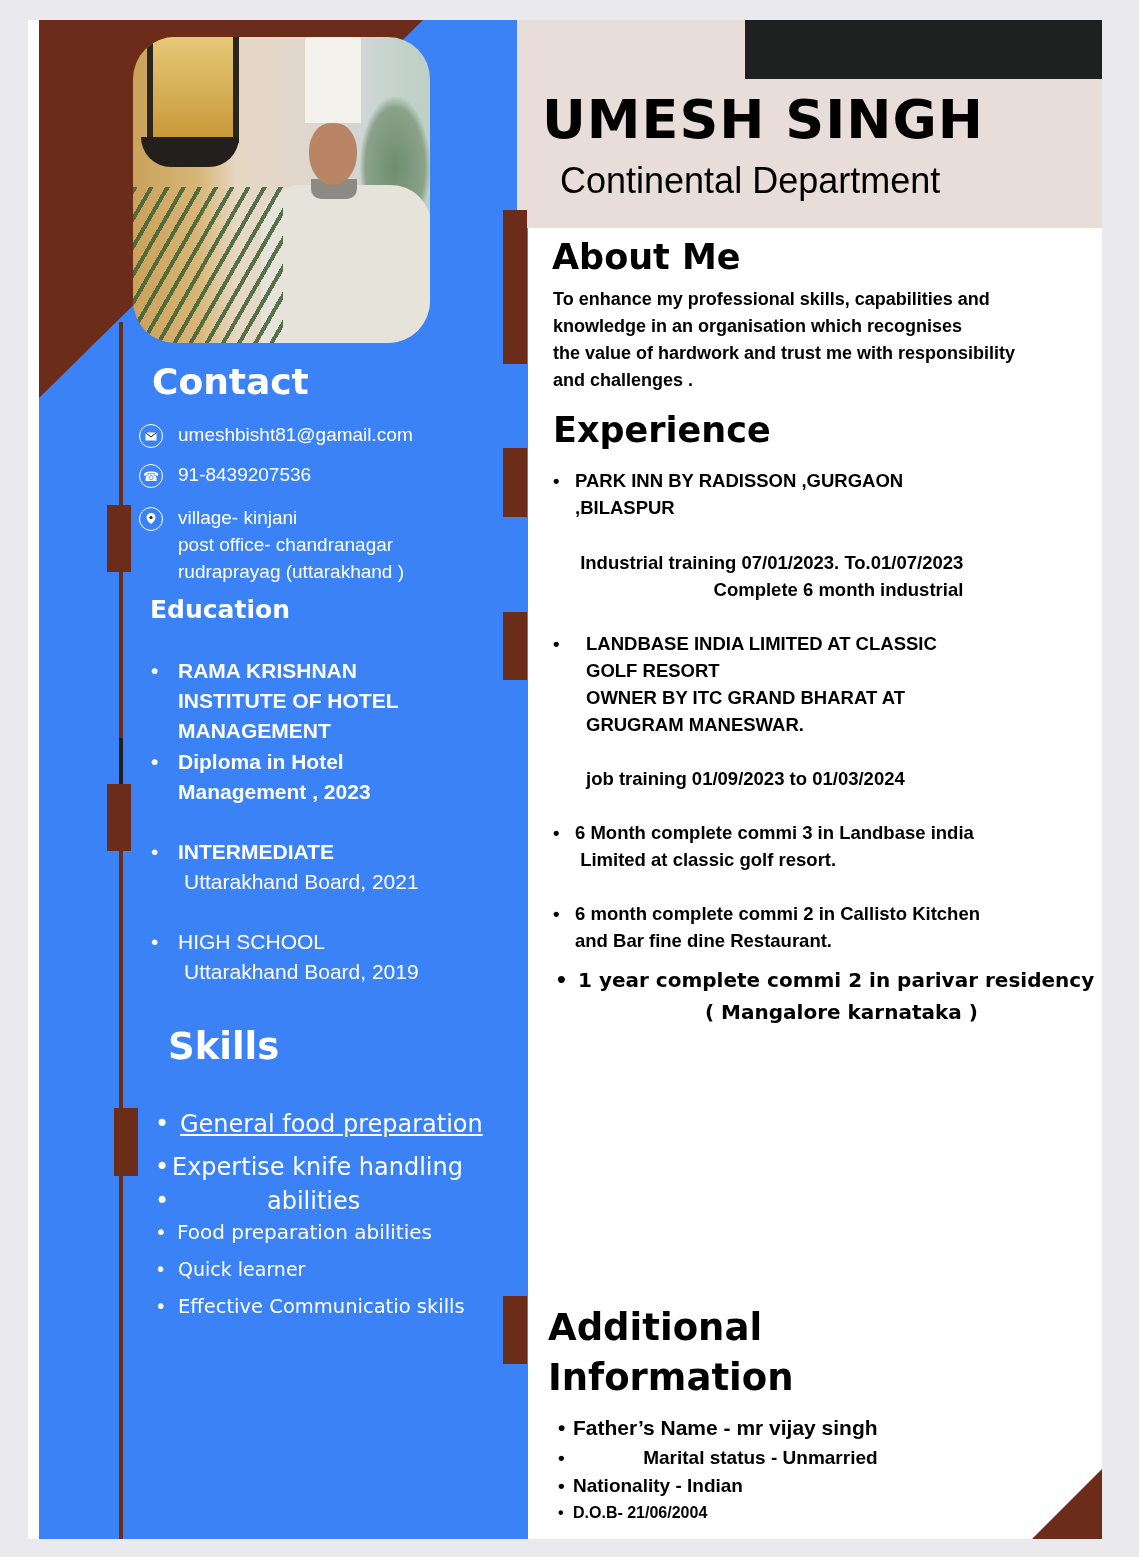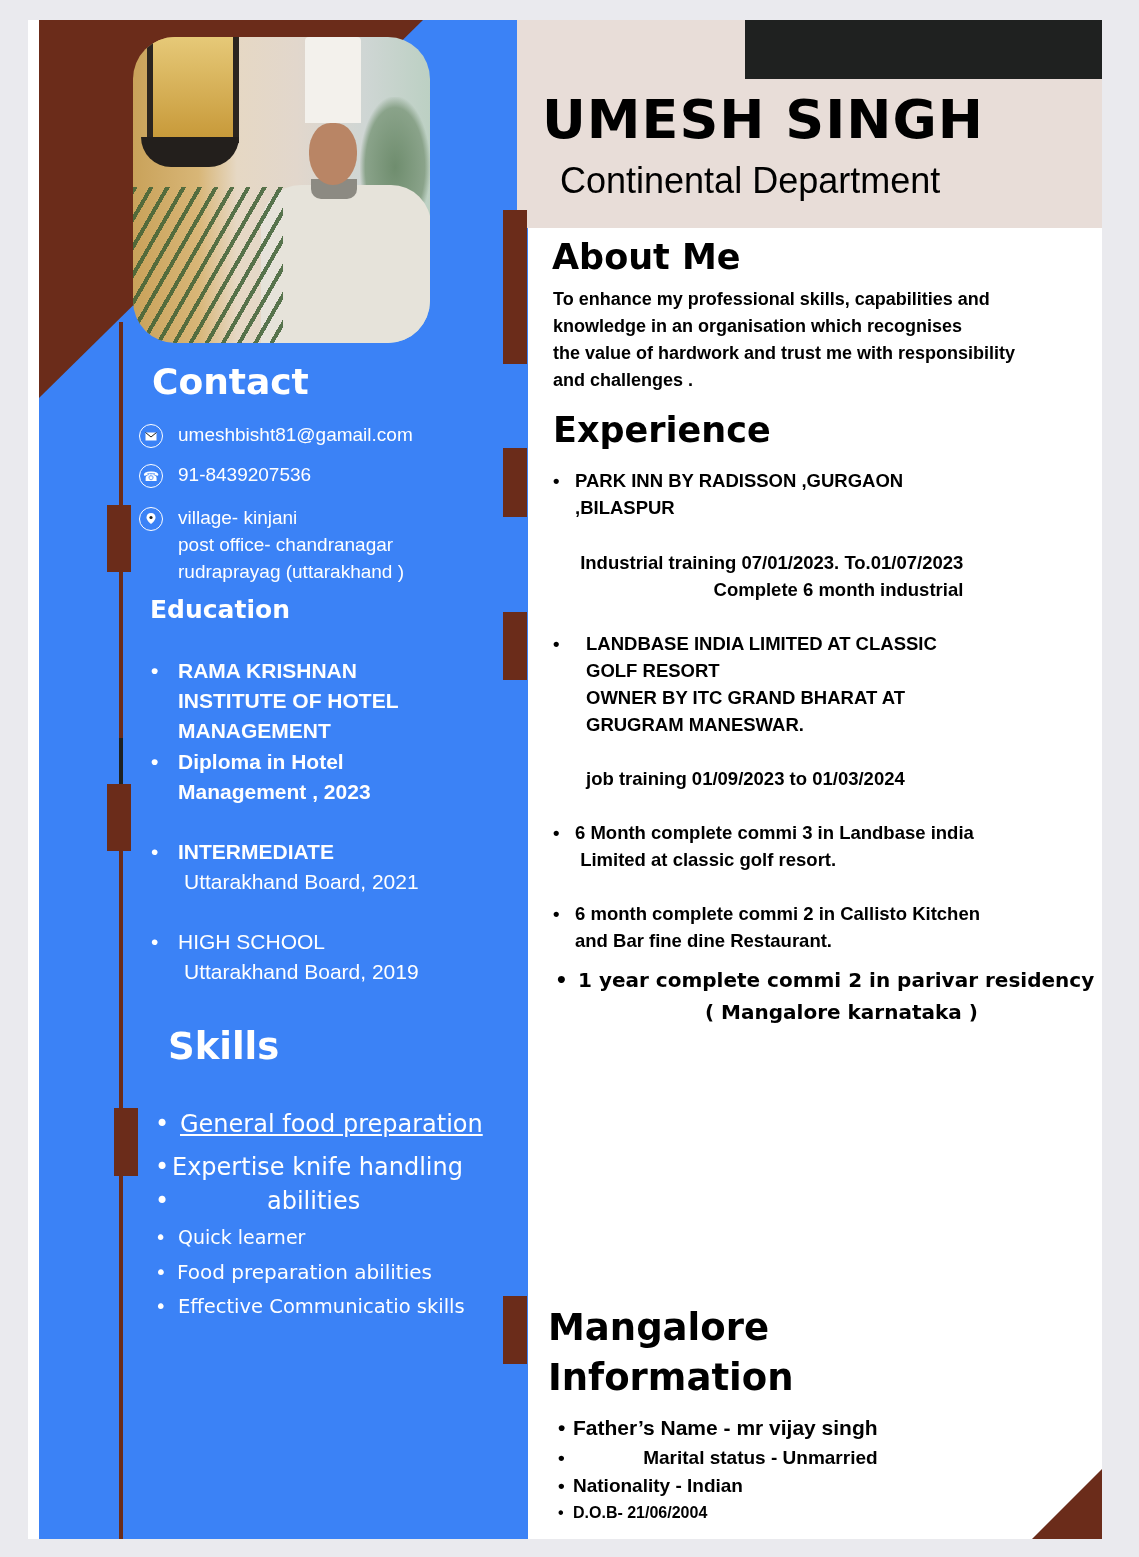--- a/index.html
+++ b/index.html
@@ -132,22 +132,22 @@
         <span>HIGH SCHOOL</span><br>
         <span class="sub">Uttarakhand Board, 2019</span>
       </li>
     </ul>
 
     <h2 class="h-left" style="left:129px;top:1005px;font-size:37px;">Skills</h2>
     <ul class="skills">
       <li style="font-size:24px;line-height:38px;"><span style="padding-left:3px;text-decoration:underline;">General food preparation</span></li>
       <li style="font-size:24px;line-height:38px;margin-top:5px;padding-left:17px;"><span>Expertise knife  handling</span></li>
       <li class="nobullet" style="font-size:24px;line-height:30px;padding-left:112px;list-style:none;"><span>abilities</span></li>
+      <li style="font-size:20px;line-height:32px;padding-left:22px;"><span>Food preparation abilities</span></li>
       <li style="font-size:19px;line-height:38px;padding-left:23px;margin-top:2px;"><span>Quick learner</span></li>
-      <li style="font-size:20px;line-height:32px;padding-left:22px;"><span>Food preparation abilities</span></li>
       <li style="font-size:19.5px;line-height:38px;padding-left:23px;"><span>Effective Communicatio skills</span></li>
     </ul>
   </div>
 
   <div class="right-head"></div>
   <div class="dark-block"></div>
   <h1 class="name">UMESH SINGH</h1>
   <div class="dept">Continental Department</div>
 
   <div class="tab" style="left:475px;top:190px;width:24px;height:154px;"></div>
@@ -192,21 +192,21 @@
     <span class="txt" style="left:22px;"><span>6 month complete commi 2 in Callisto Kitchen</span>
 <span>and Bar fine dine Restaurant.</span></span>
   </div>
   <div class="exp" style="top:944px;left:527px;font-family:'DejaVu Sans',sans-serif;font-size:20px;line-height:32px;">
     <span class="bul">•</span>
     <span class="txt" style="left:23px;">1 year complete commi 2 in parivar residency</span>
     <span class="txt" style="left:150px;top:32px;">( Mangalore karnataka )</span>
   </div>
 
   <h2 class="h-right" style="left:520px;top:1283px;font-size:37px;line-height:50px;">
-    <span>Mangalore</span><br>
+    <span>Additional</span><br>
     <span>Information</span>
   </h2>
   <ul class="addl">
     <li style="font-size:21px;line-height:30px;"><span>Father’s Name - mr vijay singh</span></li>
     <li style="font-size:19px;line-height:30px;text-align:right;"><span>Marital status - Unmarried</span></li>
     <li style="font-size:19px;line-height:26px;"><span>Nationality - Indian</span></li>
     <li style="font-size:16px;line-height:28px;"><span>D.O.B- 21/06/2004</span></li>
   </ul>
 
   <div class="corner-tri"></div>

